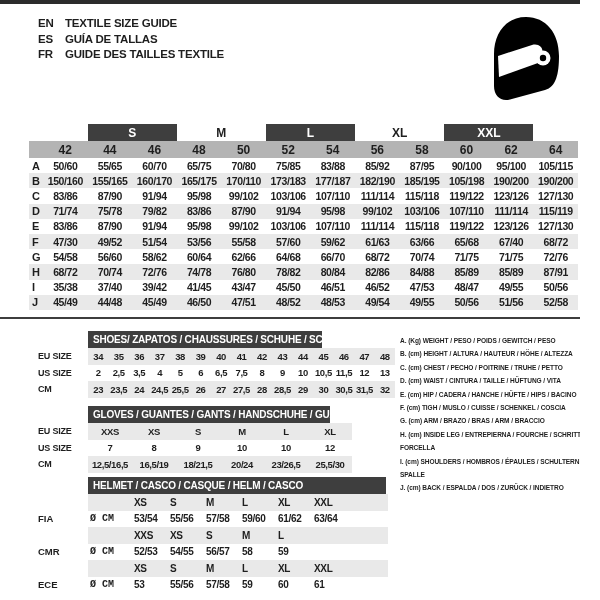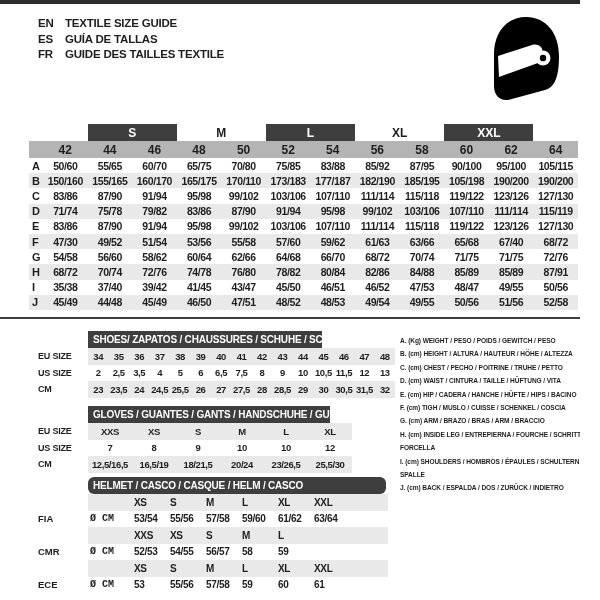--- a/index.html
+++ b/index.html
@@ -39,21 +39,21 @@
   #shoes-section{top:331px;}
   #gloves-section{top:406px;}
   #helmet-section{top:477px;}
   .sec-title{
     margin-left:68px;height:17px;background:#3e3e3e;color:#fff;
     font-size:10px;line-height:17px;padding-left:5px;letter-spacing:-0.2px;
     box-sizing:border-box;white-space:nowrap;overflow:hidden;
   }
   #shoes-section .sec-title{width:234px;}
   #gloves-section .sec-title{width:242px;}
-  #helmet-section .sec-title{width:298px;border-radius:6px;}
+  #helmet-section .sec-title{width:298px;}
   .sec-rows{margin-left:68px;}
   .srow{display:flex;position:relative;height:16.5px;align-items:center;font-size:9.5px;}
   #shoes-section .srow{width:307px;}
   #gloves-section .srow{width:264px;}
   .slabel{position:absolute;left:-50px;width:48px;font-size:9px;letter-spacing:-0.2px;background:#fff;}
   .scell{flex:1;text-align:center;letter-spacing:-0.4px;white-space:nowrap;}
   #gloves-section .scell{font-size:9.5px;}
 
   .hrow{display:flex;position:relative;height:16.5px;align-items:center;width:300px;font-size:10px;}
   .hunit{width:44px;padding-left:2px;box-sizing:border-box;white-space:nowrap;font-family:Liberation Mono, monospace;}

